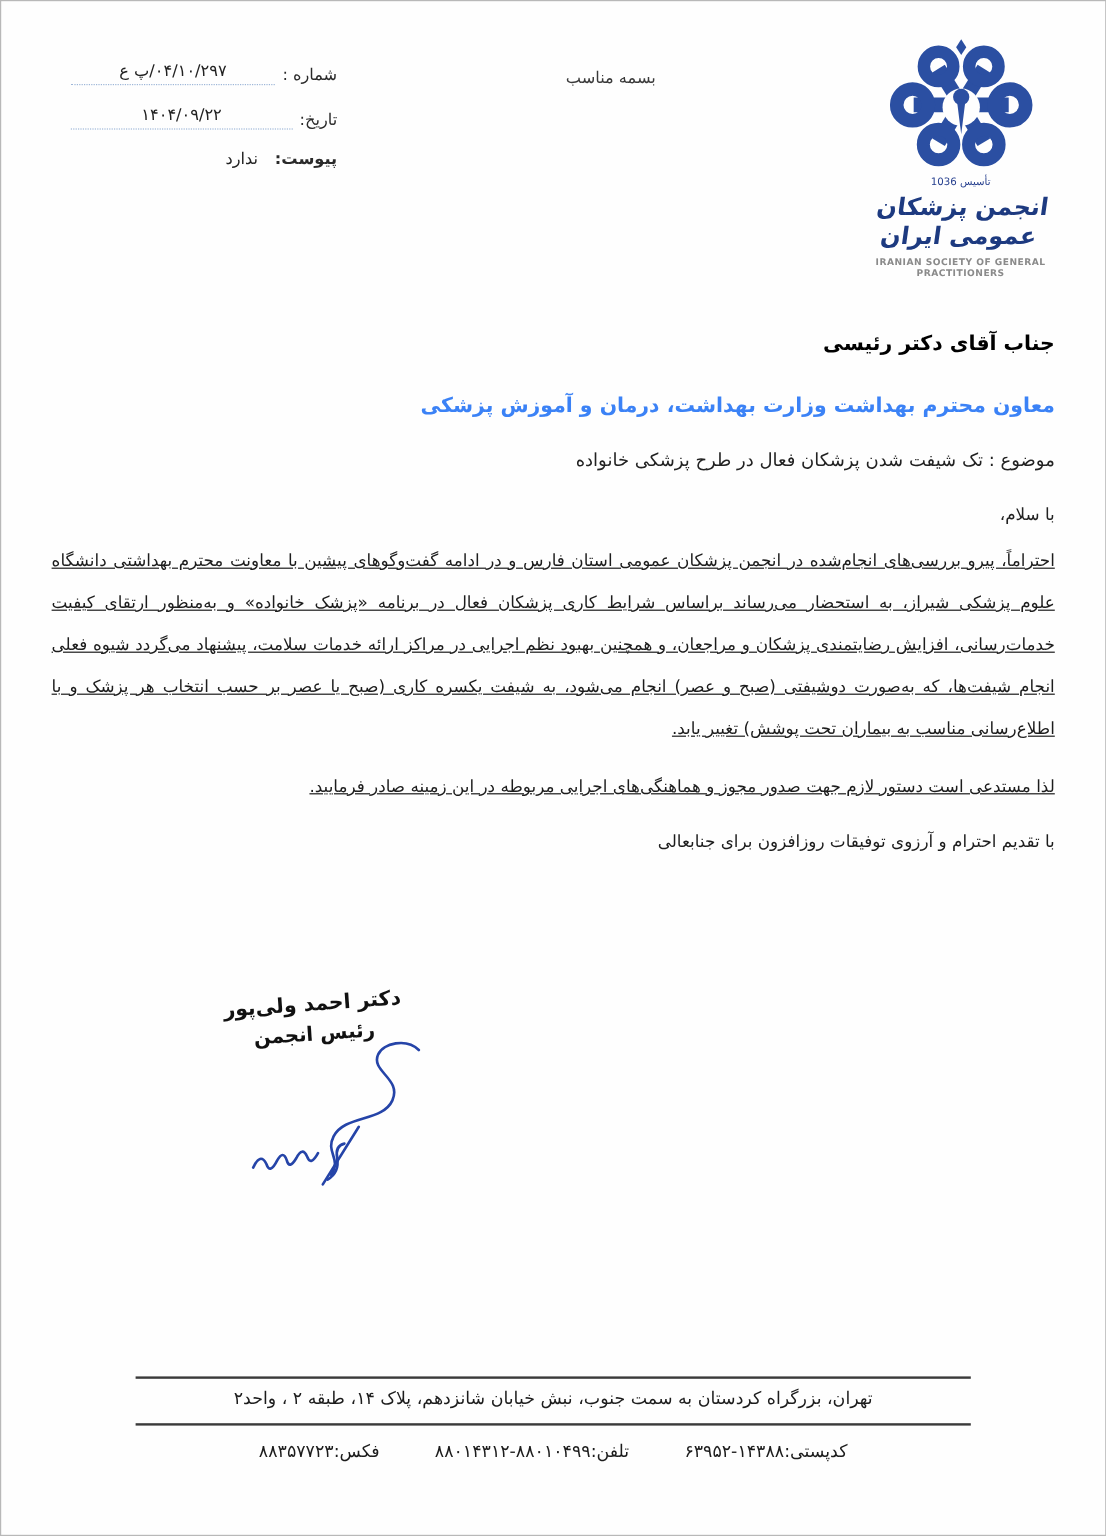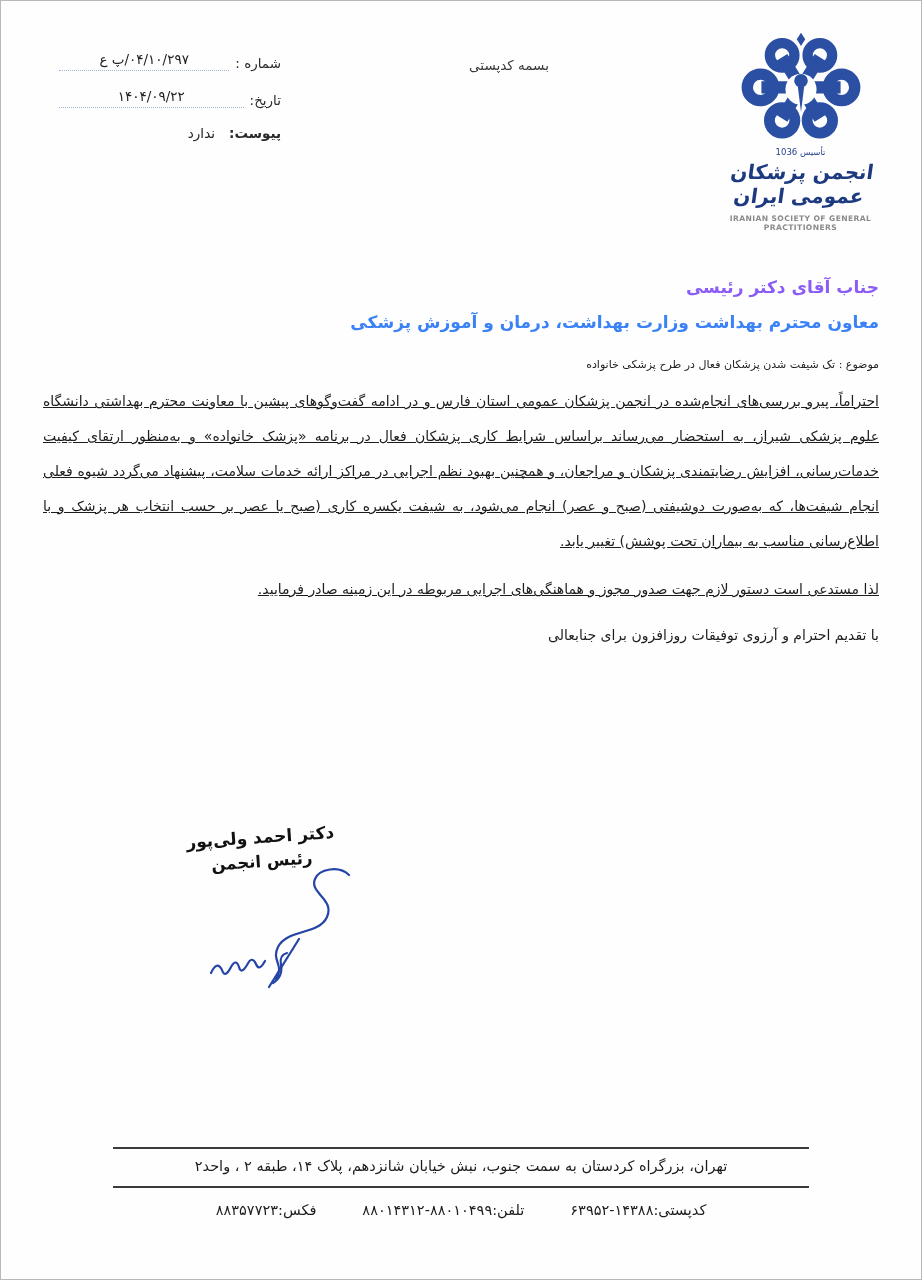--- a/index.html
+++ b/index.html
@@ -84,23 +84,23 @@
     direction: ltr;
   }
 
   
   .content {
     position: absolute;
     top: 276px; left: 42px; right: 42px;
     direction: rtl;
     text-align: right;
   }
-  .recipient1 { font-size: 17px; font-weight: bold; color: #8b5cf6; margin-bottom: 15px; }
+  .recipient1 { font-size: 17px; font-weight: bold; color: #000000; margin-bottom: 31px; }
   .recipient2 { font-size: 17px; font-weight: bold; color: #3b82f6; margin-bottom: 26px; }
-  .subject    { font-size: 11px; margin-bottom: 13px; color: #222; }
+  .subject    { font-size: 15px; margin-bottom: 29px; color: #222; }
   .salutation { font-size: 14px; margin-bottom: 14px; color: #222; }
   .para {
     font-size: 14px;
     line-height: 2.5;
     text-align: justify;
     margin-bottom: 13px;
     color: #1c1c1c;
     text-decoration: underline;
   }
   .closing { font-size: 14px; margin-top: 20px; color: #1c1c1c; }
@@ -155,21 +155,21 @@
     <div class="meta-row">
       <span class="meta-label">تاریخ:</span>
       <span class="meta-value dotted">۱۴۰۴/۰۹/۲۲</span>
     </div>
     <div class="meta-row">
       <span class="meta-label bold">پیوست:</span>
       <span class="meta-value plain">ندارد</span>
     </div>
   </div>
 
-  <div class="besmele">بسمه کدپستی</div>
+  <div class="besmele">بسمه مناسب</div>
 
   <div class="logo">
     <svg width="132" height="118" viewBox="0 0 140 125" aria-hidden="true">
       <g stroke="#2b4fa2" fill="none">
         <line x1="50" y1="32" x2="70" y2="64" stroke-width="13"></line>
         <line x1="90" y1="32" x2="70" y2="64" stroke-width="13"></line>
         <line x1="28" y1="64" x2="70" y2="64" stroke-width="13"></line>
         <line x1="112" y1="64" x2="70" y2="64" stroke-width="13"></line>
         <line x1="50" y1="97" x2="70" y2="64" stroke-width="13"></line>
         <line x1="90" y1="97" x2="70" y2="64" stroke-width="13"></line>
@@ -187,20 +187,21 @@
     </svg>
     <div class="established">تأسیس 1036</div>
     <div class="org-fa">انجمن پزشکان عمومی ایران</div>
     <div class="org-en">IRANIAN SOCIETY OF GENERAL PRACTITIONERS</div>
   </div>
 
   <div class="content">
     <div class="recipient1">جناب آقای دکتر رئیسی</div>
     <div class="recipient2">معاون محترم بهداشت وزارت بهداشت، درمان و آموزش پزشکی</div>
     <div class="subject">موضوع : تک شیفت شدن پزشکان فعال در طرح پزشکی خانواده</div>
+    <div class="salutation">با سلام،</div>
     <p class="para">احتراماً، پیرو بررسی‌های انجام‌شده در انجمن پزشکان عمومی استان فارس و در ادامه گفت‌وگوهای پیشین با معاونت محترم بهداشتی دانشگاه علوم پزشکی شیراز، به استحضار می‌رساند براساس شرایط کاری پزشکان فعال در برنامه «پزشک خانواده» و به‌منظور ارتقای کیفیت خدمات‌رسانی، افزایش رضایتمندی پزشکان و مراجعان، و همچنین بهبود نظم اجرایی در مراکز ارائه خدمات سلامت، پیشنهاد می‌گردد شیوه فعلی انجام شیفت‌ها، که به‌صورت دوشیفتی (صبح و عصر) انجام می‌شود، به شیفت یکسره کاری (صبح یا عصر بر حسب انتخاب هر پزشک و با اطلاع‌رسانی مناسب به بیماران تحت پوشش) تغییر یابد.</p>
     <p class="para">لذا مستدعی است دستور لازم جهت صدور مجوز و هماهنگی‌های اجرایی مربوطه در این زمینه صادر فرمایید.</p>
     <div class="closing">با تقدیم احترام و آرزوی توفیقات روزافزون برای جنابعالی</div>
   </div>
 
   <div class="sig">
     <div class="sig-name">دکتر احمد ولی‌پور</div>
     <div class="sig-title">رئیس انجمن</div>
   </div>
   <svg class="sig-scribble" width="195" height="125" viewBox="0 0 195 125" aria-hidden="true">

